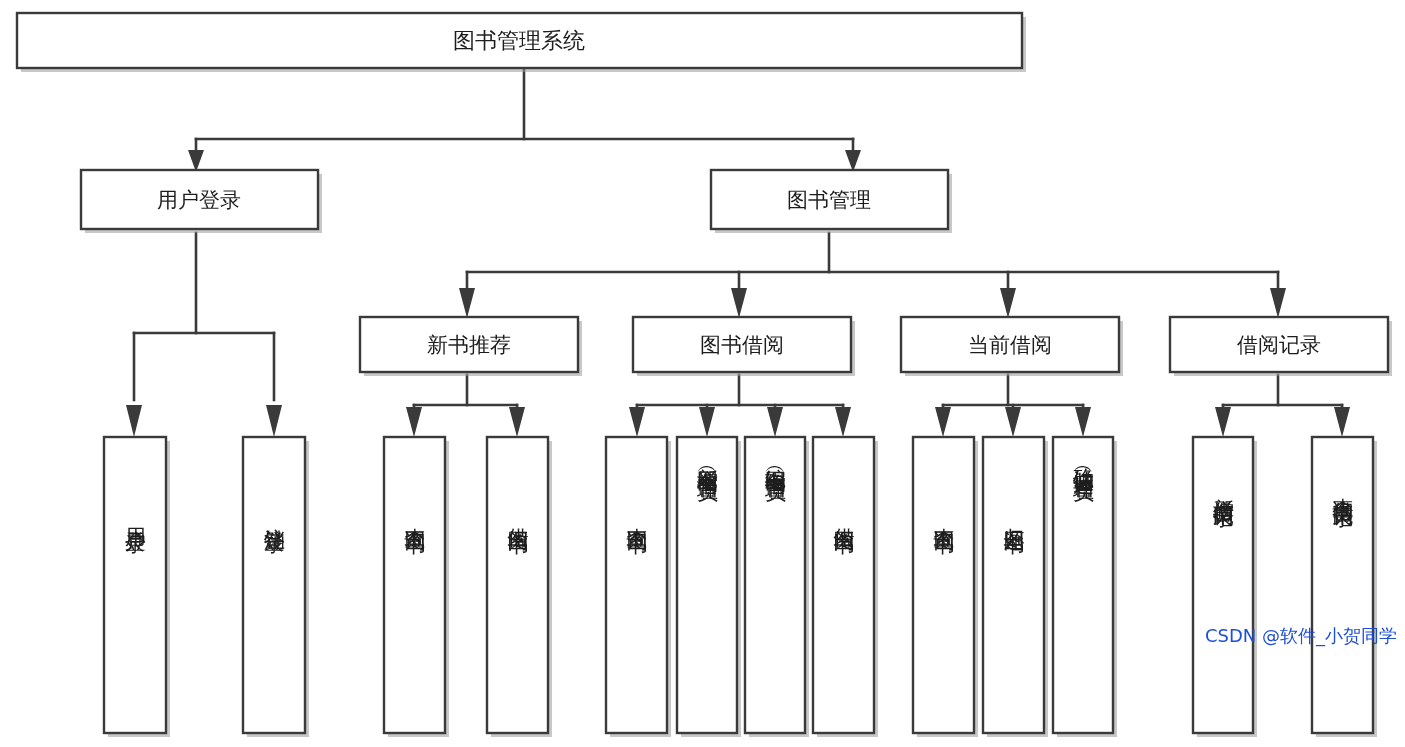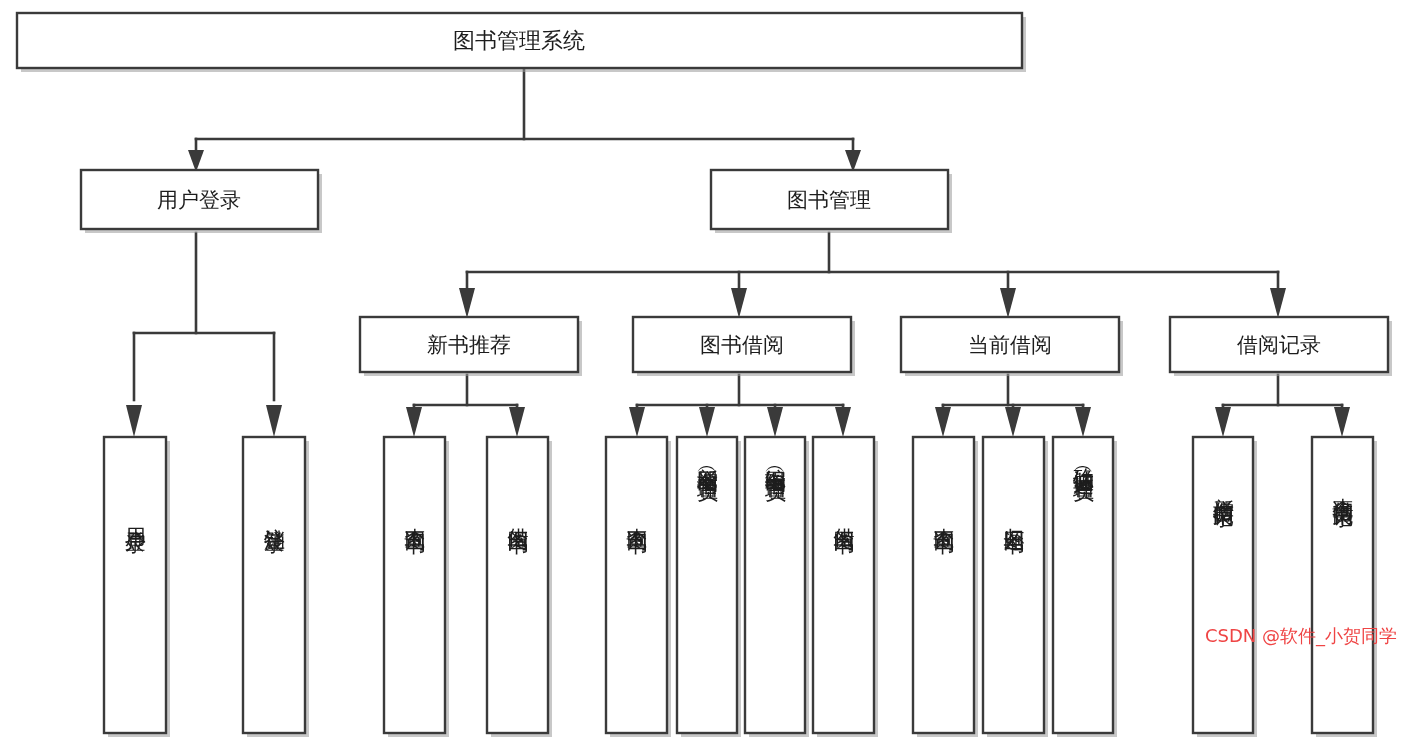--- a/index.html
+++ b/index.html
@@ -75,21 +75,21 @@
     color: #1d1d1d;
     letter-spacing: 2px;
     white-space: nowrap;
   }
   .watermark {
     position: absolute;
     right: 8px;
     bottom: 3px;
     font-family: "DejaVu Sans", "Liberation Sans", sans-serif;
     font-size: 18px;
-    color: #ef4444;
+    color: #1d4ed8;
     white-space: nowrap;
     pointer-events: none;
   }
 </style>
 </head>
 <body>
 
 <div id="diagram-root">
 
   <svg id="tree-svg" viewBox="0 0 1405 747">

